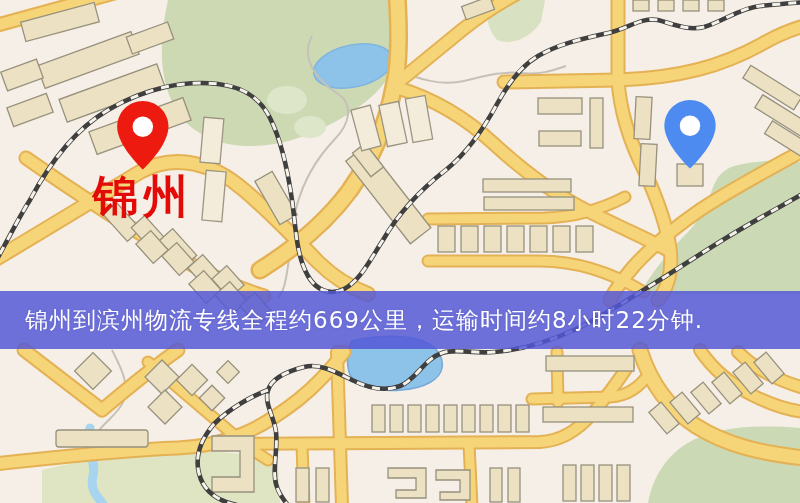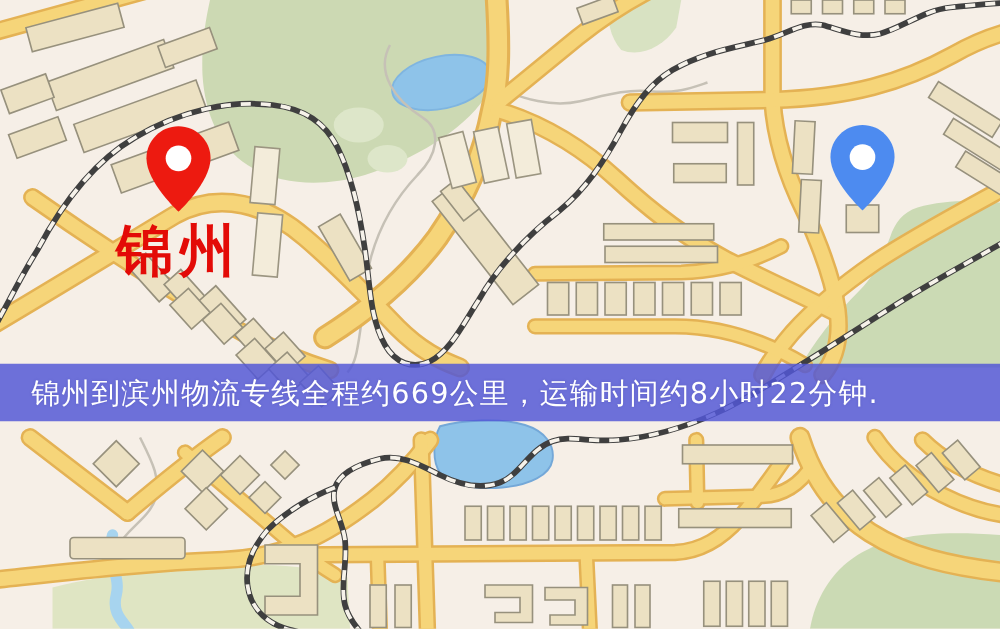--- a/index.html
+++ b/index.html
@@ -6,25 +6,25 @@
   body{width:800px;height:503px;overflow:hidden;background:#f6efe7;font-family:"DejaVu Sans",sans-serif;}
   .stage{position:relative;width:800px;height:503px;overflow:hidden;}
   .map-svg{position:absolute;left:0;top:0;width:800px;height:503px;display:block;}
   .rb{fill:none;stroke:#e4b254;stroke-linecap:round;stroke-linejoin:round;}
   .rf{fill:none;stroke:#f6d579;stroke-linecap:round;stroke-linejoin:round;}
   .bld{fill:#ece1c3;stroke:#97917d;stroke-width:1.3;}
   .bldw{fill:#f3ecda;stroke:#9b9581;stroke-width:1.3;}
   .rail-base{fill:none;stroke:#3f3f3f;stroke-width:4.6;stroke-linecap:round;}
   .rail-dash{fill:none;stroke:#f6f2ea;stroke-width:3;stroke-dasharray:8 8;}
   .stream{fill:none;stroke:#c6c1b6;stroke-width:2;}
-  .pin-label{position:absolute;transform:translateX(-50%);font-family:Liberation Sans, sans-serif;
+  .pin-label{position:absolute;transform:translateX(-50%);font-family:Liberation Mono, monospace;
              font-size:45px;font-weight:600;letter-spacing:5px;line-height:1;white-space:nowrap;}
   .origin-label{left:143px;top:178px;color:#e30b07;}
   .destination-label{left:691px;top:179px;color:#2d4fe0;}
-  .banner{position:absolute;left:0;top:291px;width:800px;height:46px;
+  .banner{position:absolute;left:0;top:291px;width:800px;height:58px;
           background:rgba(82,87,215,0.84);display:flex;align-items:center;}
   .banner-text{color:#ffffff;font-size:23px;letter-spacing:1px;padding-left:25px;white-space:nowrap;
                font-family:"DejaVu Sans",sans-serif;text-shadow:0 0 2px rgba(60,60,160,0.35);}
 </style>
 </head>
 <body>
 
 <div class="stage">
 
   <svg class="map-svg" viewBox="0 0 800 503">

